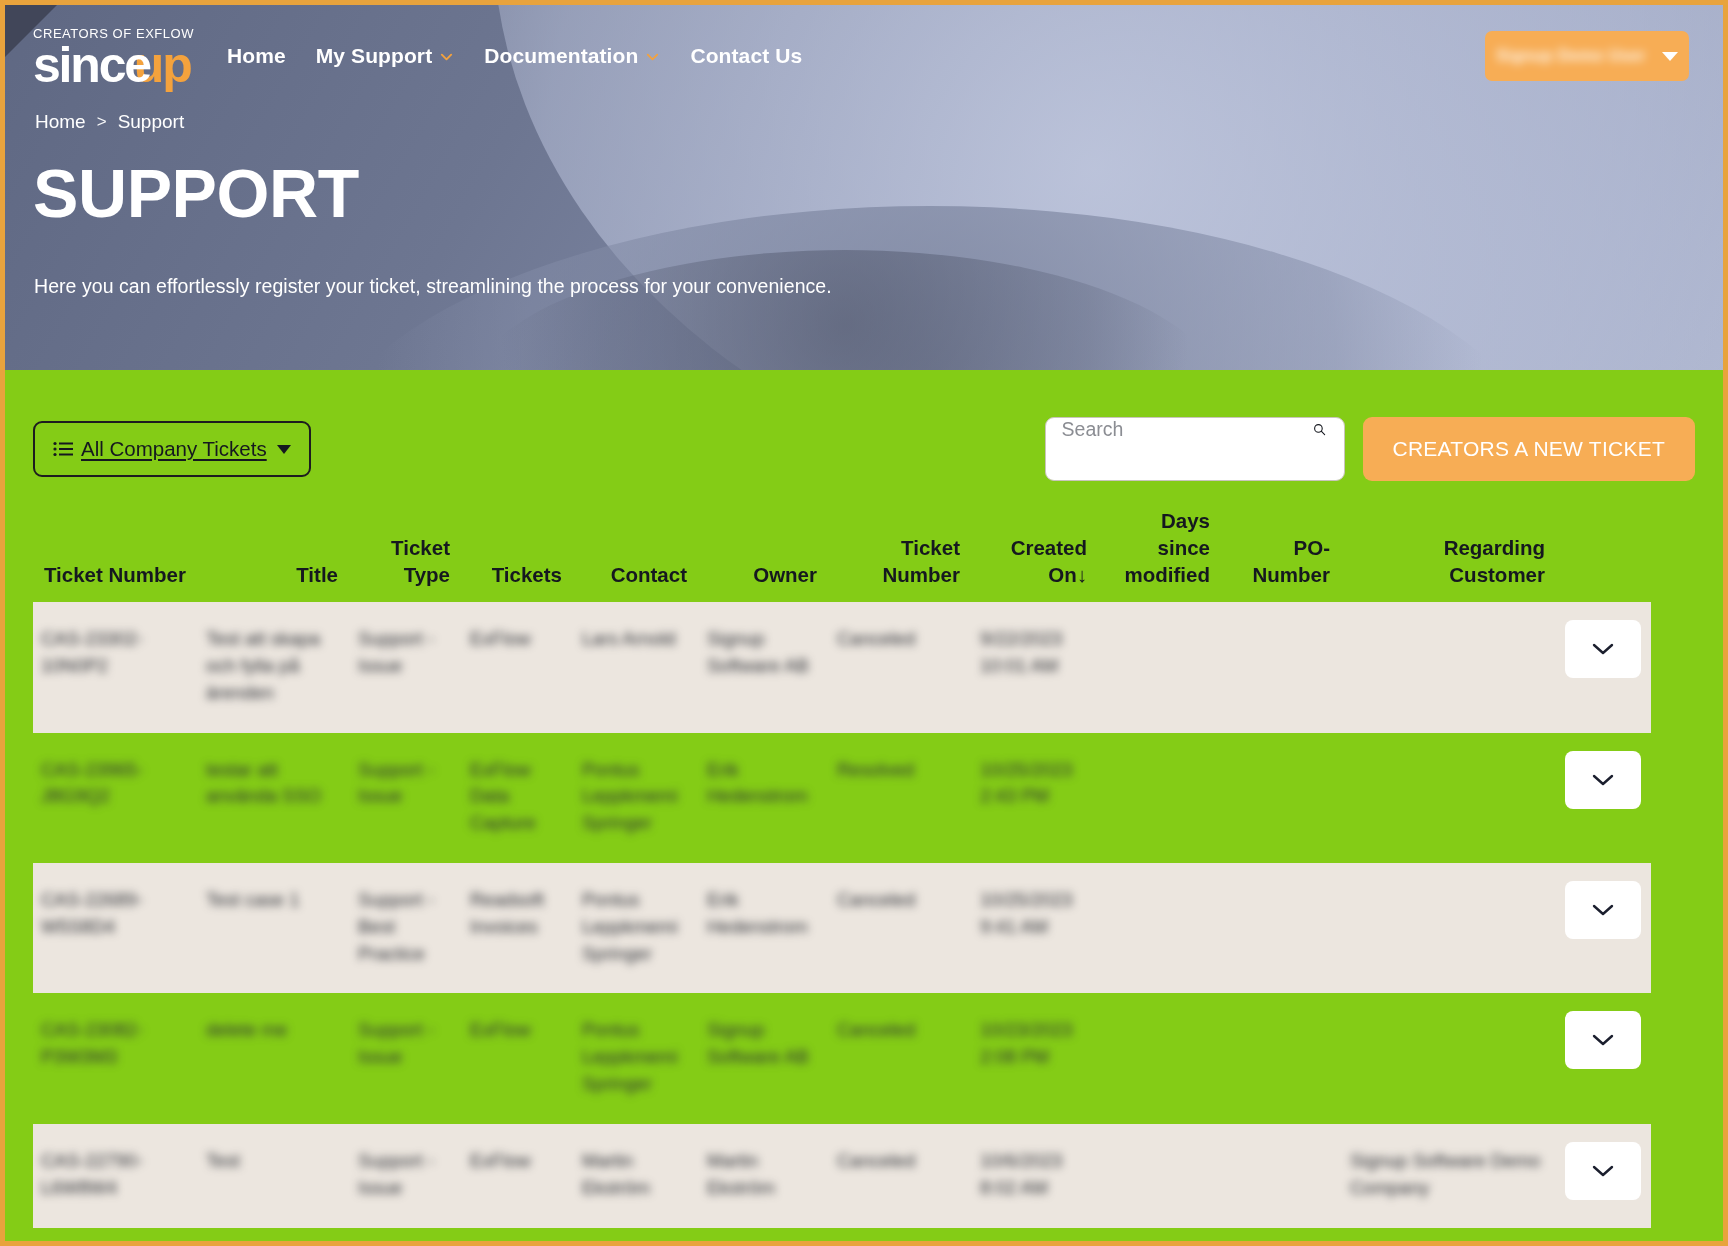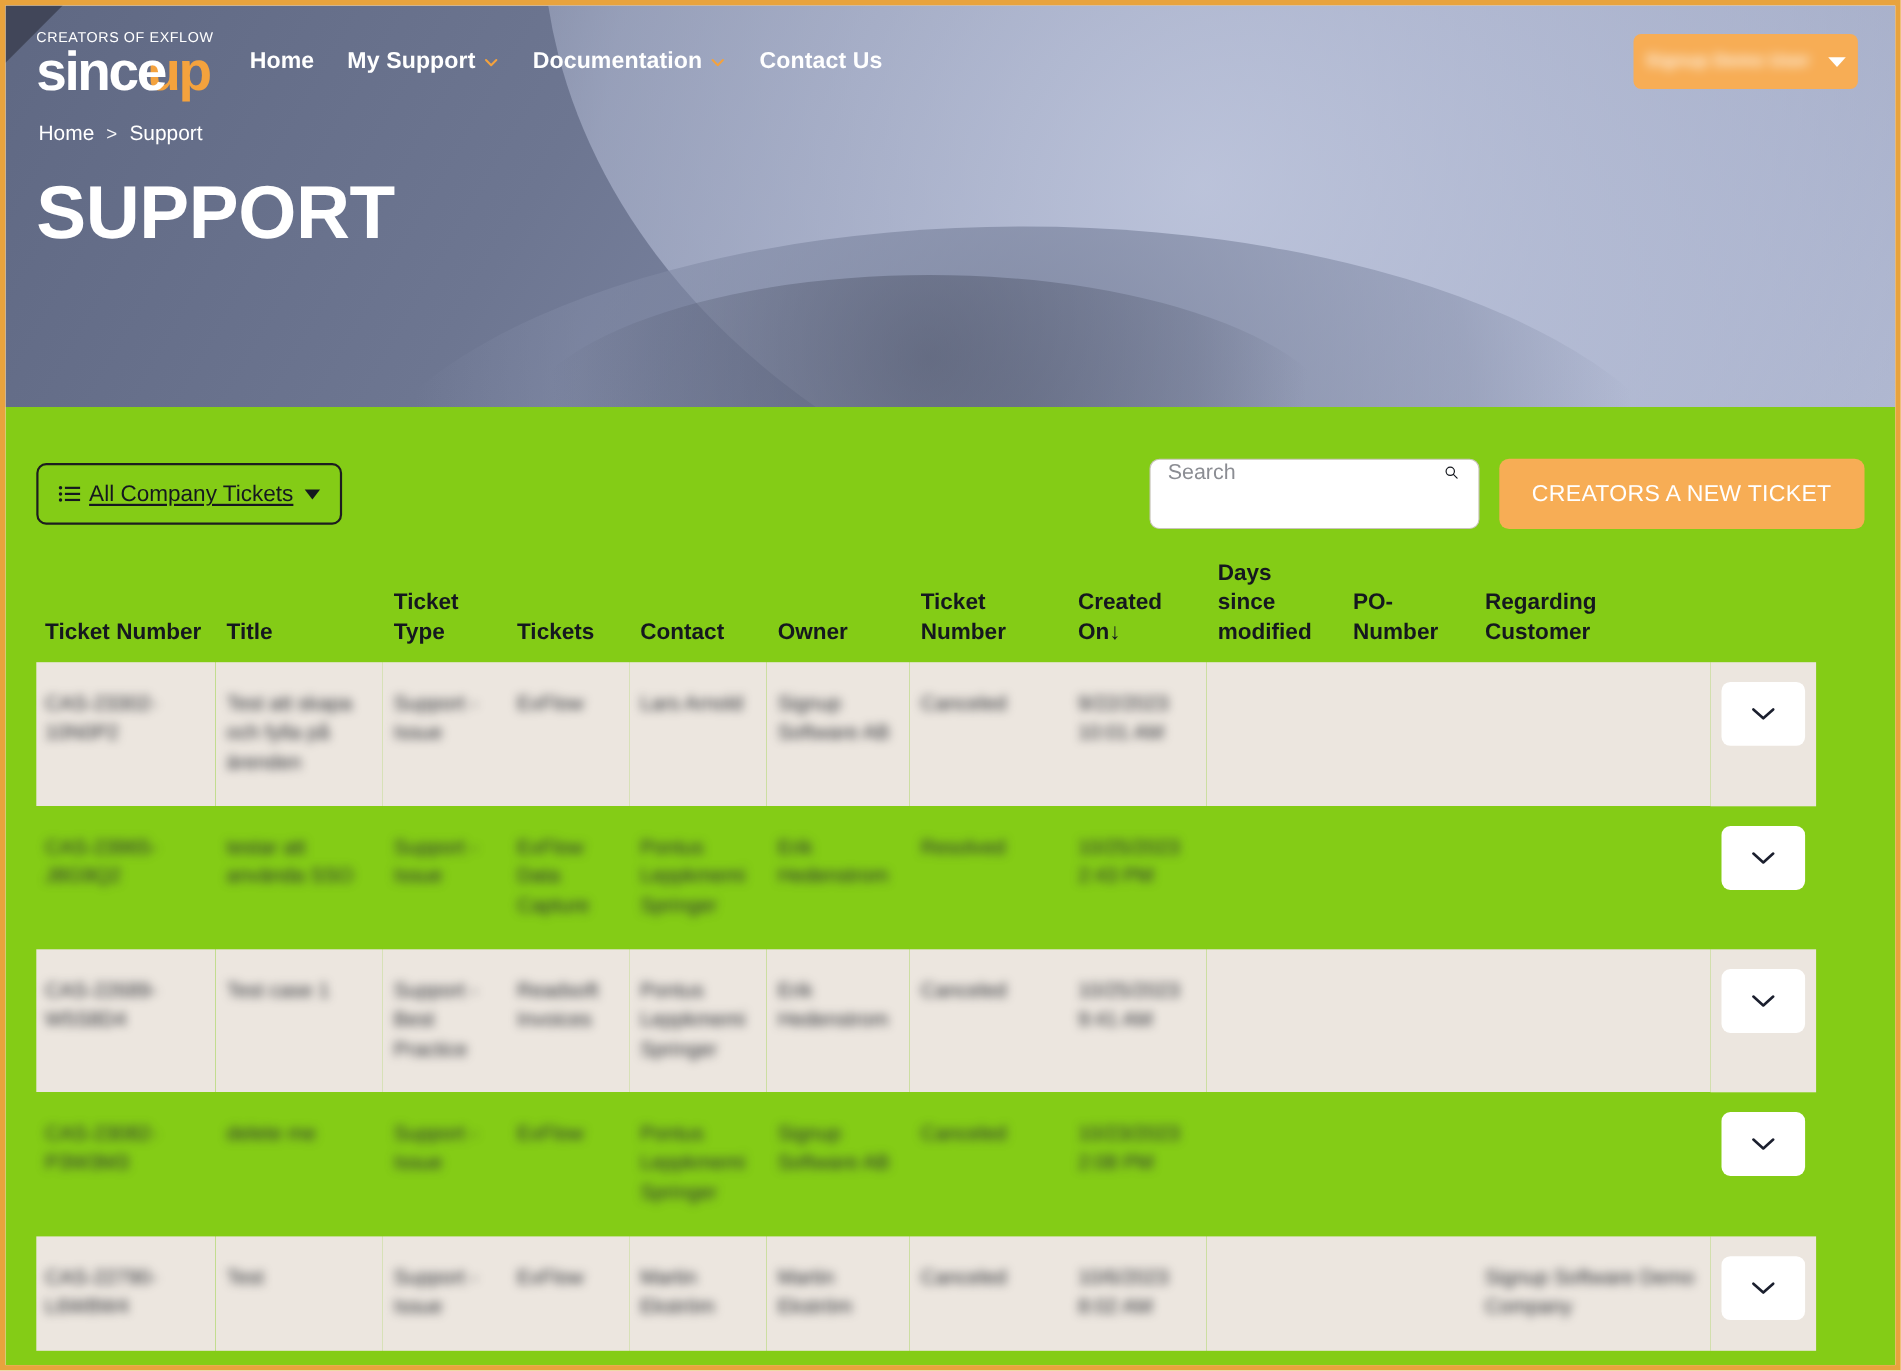--- a/index.html
+++ b/index.html
@@ -175,21 +175,21 @@
   }
 
   
   #ticket-table {
     margin-top: 26px;
     width: 1618px;
     border-collapse: collapse;
     table-layout: fixed;
   }
   #ticket-table th {
-    text-align: left; vertical-align: bottom;
+    text-align: right; vertical-align: bottom;
     font-size: 20.5px; font-weight: 700; color: #15181f;
     padding: 0 10px 14px 10px; line-height: 1.32;
   }
   #ticket-table th:first-child { padding-left: 8px; }
   .sort-arrow { font-weight: 400; }
 
   #ticket-table td {
     font-size: 18.5px; color: #2c2f36; line-height: 1.45;
     padding: 24px 10px 26px 10px; vertical-align: top;
     filter: blur(4.4px);
@@ -269,20 +269,21 @@
 
       </nav>
 
       <div id="breadcrumb">
         <span class="crumb">Home</span>
         <span class="crumb-sep">&gt;</span>
         <span class="crumb">Support</span>
       </div>
 
       <h1 id="page-title">SUPPORT</h1>
+      <p id="hero-sub">Here you can effortlessly register your ticket, streamlining the process for your convenience.</p>
 
     </div>
   </header>
 
   <main id="content">
     <div id="corner-peach"></div>
 
     <div id="content-inner">
 
       <div id="toolbar">

